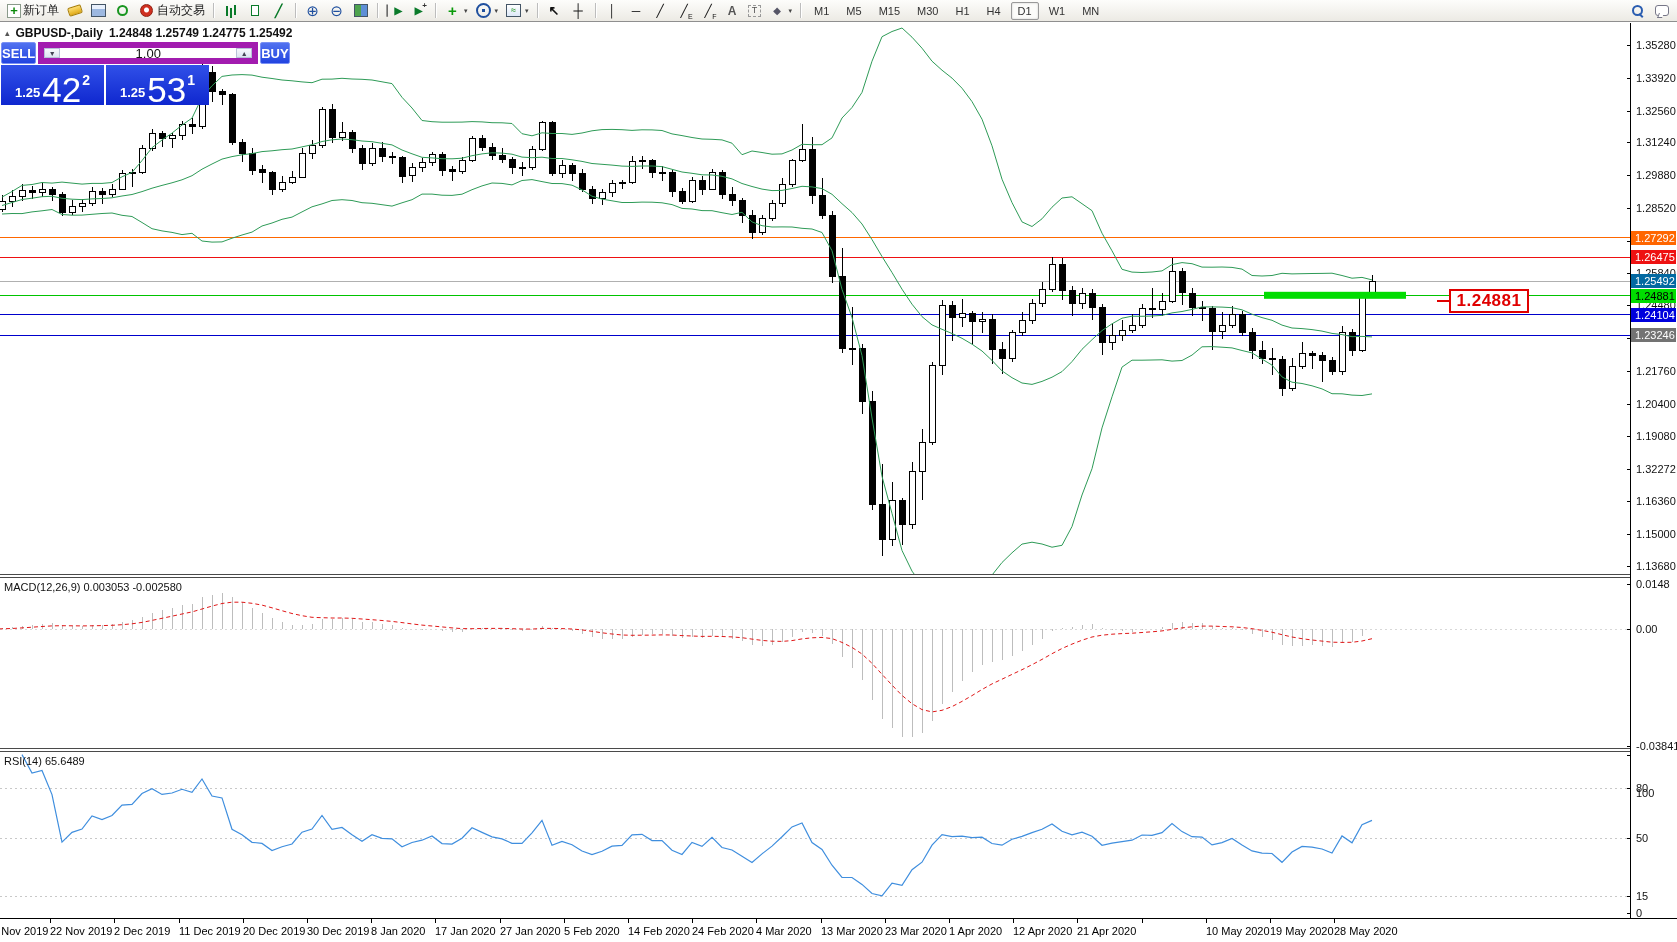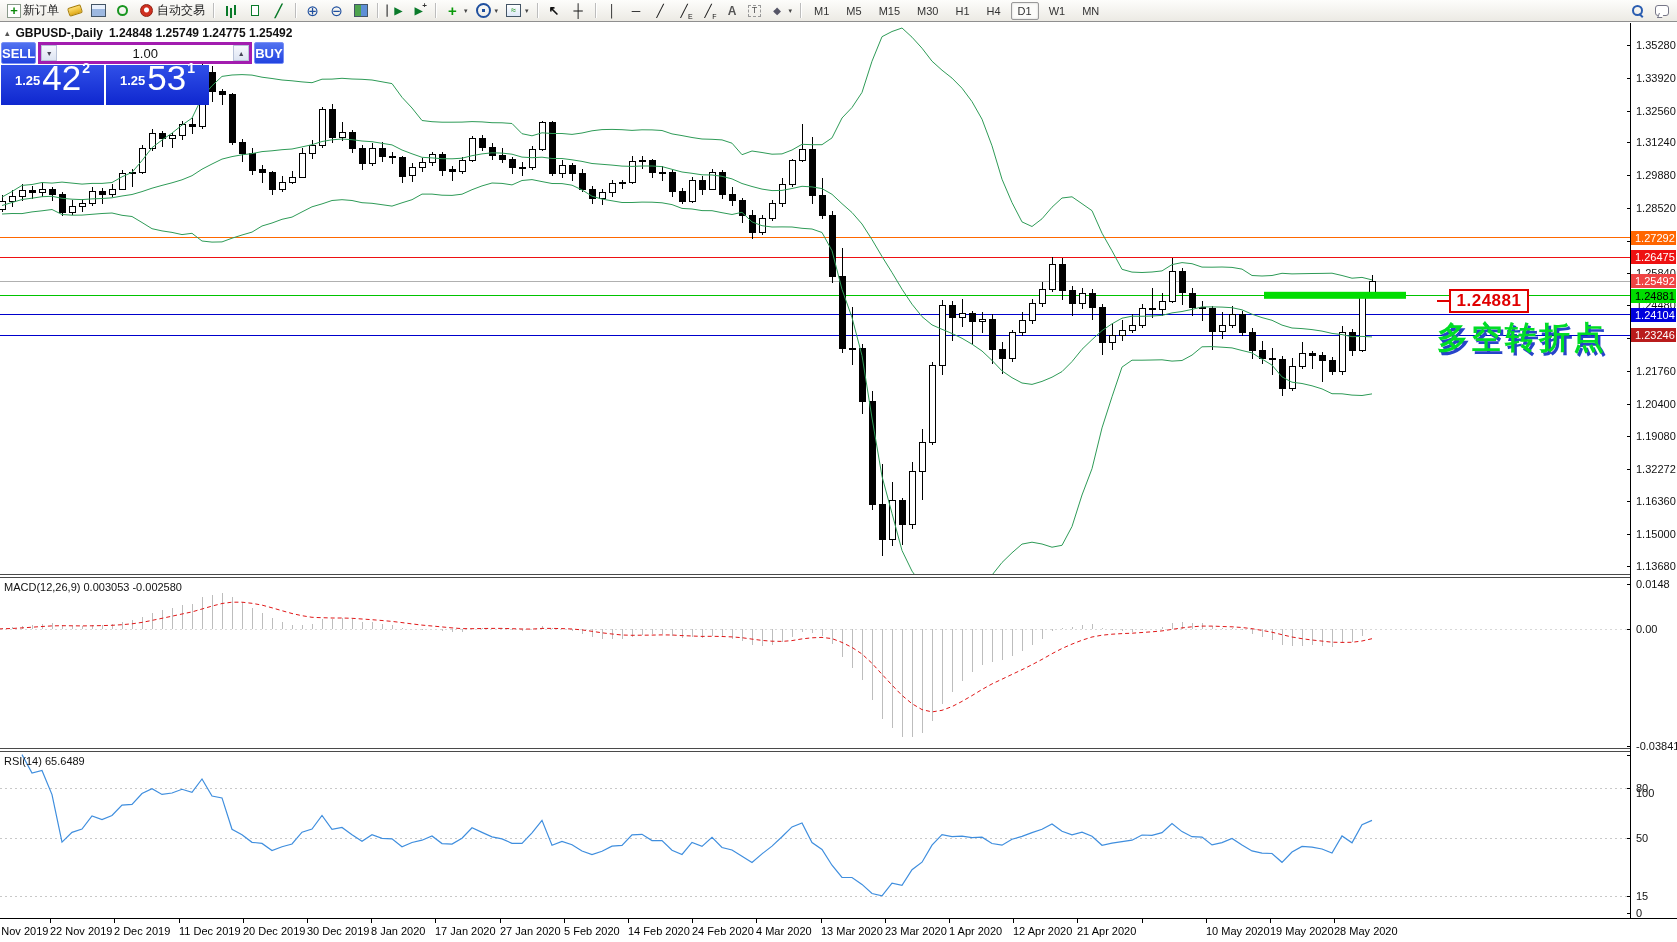--- a/index.html
+++ b/index.html
@@ -67,28 +67,28 @@
 svg{position:absolute;left:0;background:#fff;display:block}
 #main-svg{top:1px}
 #symbol-header{position:absolute;top:4px;left:5px;z-index:5;font-size:12px;font-weight:bold;color:#111;
   display:flex;align-items:center;gap:6px}
 #symbol-header .marker{color:#555;font-size:9px;font-weight:normal}
 
 #trade-panel{position:absolute;left:1px;top:20px;width:208px;z-index:6;font-family:"Liberation Sans",sans-serif}
 .tp-row1{display:flex;height:22px;gap:2px;align-items:stretch}
 .tp-btn{width:60px;color:#fff;font-size:13px;font-weight:bold;display:flex;align-items:center;
   justify-content:center;background:linear-gradient(#5272f0,#2244e0);border:1px solid #7a90f5;border-radius:2px}
-.vol-box{flex:1;display:flex;border:3px solid #a21caf;background:#fff}
+.vol-box{flex:1;display:flex;border:6px solid #a21caf;background:#fff}
 .vol-btn{width:16px;display:flex;align-items:center;justify-content:center;font-size:7px;color:#445;
   background:linear-gradient(#f6f8fd,#dde4f2);border:1px solid #b8c2d8}
 #volume-input{flex:1;border:none;outline:none;text-align:center;font-size:13px;color:#111;
   font-family:"Liberation Sans",sans-serif}
 .tp-row2{display:flex;gap:2px;height:40px;margin-top:1px}
 .bp{flex:1;display:flex;align-items:flex-end;justify-content:center;color:#fff;
-  background:linear-gradient(#3050e8,#0f27cf);padding-bottom:12px}
+  background:linear-gradient(#3050e8,#0f27cf);padding-bottom:0}
 .bp-small{font-size:13px;font-weight:bold;margin:0 2px 5px 0}
 .bp-big{font-size:35px;line-height:.85}
 .bp-sup{font-size:14px;font-weight:bold;margin:0 0 17px 1px}
 
 .pane-sep{position:absolute;left:0;width:1631px;height:4px;background:#fff;
   border-top:1px solid #4a4a4a;border-bottom:1px solid #4a4a4a}
 #vaxis-line{position:absolute;left:1630px;top:1px;width:1px;height:895px;background:#000}
 
 #axis-right{position:absolute;left:1631px;top:1px;width:46px;height:917px;font-size:11px;color:#111}
 .tickdash{position:absolute;left:-4px;width:4px;height:1px;background:#000}
@@ -756,29 +756,28 @@
       <div class="tickdash" style="top: 446px;"></div>
       <div class="ticklabel" style="top: 440px;">1.32272</div>
       <div class="tickdash" style="top: 478px;"></div>
       <div class="ticklabel" style="top: 472px;">1.16360</div>
       <div class="tickdash" style="top: 511px;"></div>
       <div class="ticklabel" style="top: 505px;">1.15000</div>
       <div class="tickdash" style="top: 543px;"></div>
       <div class="ticklabel" style="top: 537px;">1.13680</div>
       <div class="badge" style="top: 208px; background: rgb(255, 102, 0); color: rgb(255, 255, 255);">1.27292</div>
       <div class="badge" style="top: 227px; background: rgb(238, 17, 17); color: rgb(255, 255, 255);">1.26475</div>
-      <div class="badge" style="top: 251px; background: #ef4444; color: rgb(255, 255, 255);">1.25492</div>
+      <div class="badge" style="top: 251px; background: #0369a1; color: rgb(255, 255, 255);">1.25492</div>
       <div class="badge" style="top: 266px; background: rgb(0, 221, 0); color: rgb(0, 0, 0);">1.24881</div>
       <div class="badge" style="top: 285px; background: rgb(0, 0, 221); color: rgb(255, 255, 255);">1.24104</div>
-      <div class="badge" style="top: 305px; background: #b91c1c; color: rgb(255, 255, 255);">1.23246</div>
+      <div class="badge" style="top: 305px; background: #737373; color: rgb(255, 255, 255);">1.23246</div>
     </div>
 
   <div id="ref-box">1.24881</div>
   <div id="ref-dash"></div>
-  <div id="cn-label">多空转折点</div>
 
   <div id="date-axis">
       <div class="date-label" style="left: -14px;">13 Nov 2019</div>
       <div class="date-tick" style="left: 50px;"></div>
       <div class="date-label" style="left: 50px;">22 Nov 2019</div>
       <div class="date-tick" style="left: 114px;"></div>
       <div class="date-label" style="left: 114px;">2 Dec 2019</div>
       <div class="date-tick" style="left: 179px;"></div>
       <div class="date-label" style="left: 179px;">11 Dec 2019</div>
       <div class="date-tick" style="left: 243px;"></div>

